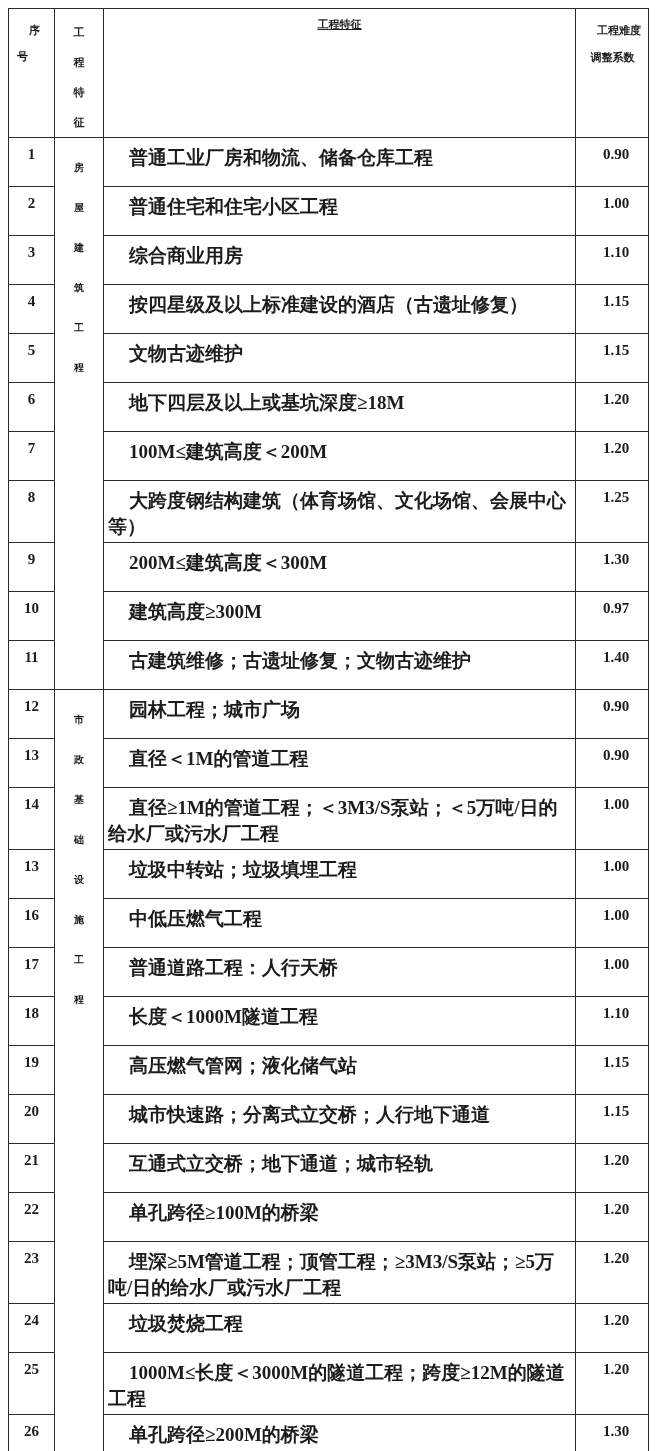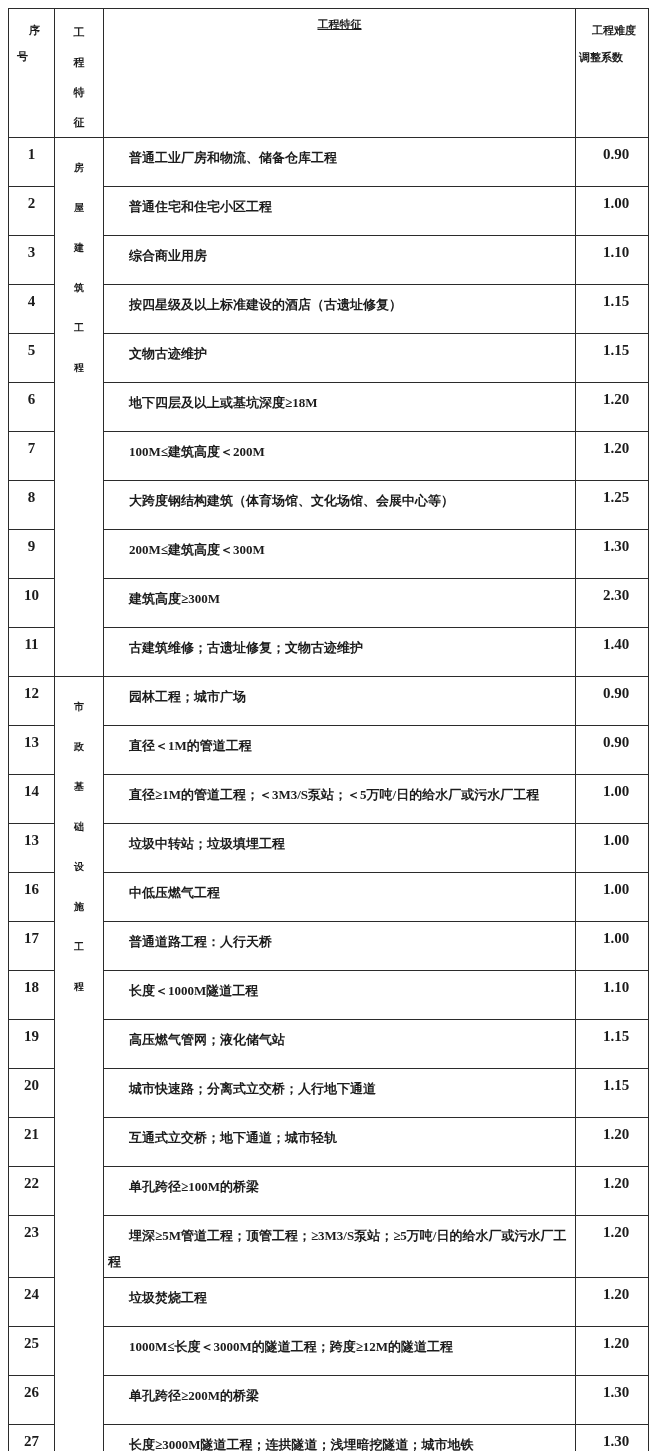--- a/index.html
+++ b/index.html
@@ -43,21 +43,21 @@
     width: 16px;
     margin: 8px auto 0;
     line-height: 30px;
     word-break: break-all;
     text-align: center;
   }
   .h-feat { text-align: center; padding-top: 8px; text-decoration: underline; }
   .h-feat-inner { margin-top: 8px; }
   .h-coef-inner {
     margin: 8px 2px 0 3px;
-    text-align: left;
+    text-align: center;
     text-indent: 13px;
     line-height: 27px;
     word-break: break-all;
   }
   
   td.c-no {
     text-align: center;
     padding-top: 8px;
     font-size: 15px;
     height: 40px;
@@ -65,21 +65,21 @@
   td.c-cat { }
   .vtext {
     width: 16px;
     margin: 10px auto 0;
     line-height: 40px;
     font-size: 10px;
     word-break: break-all;
     text-align: center;
   }
   td.c-feat {
-    font-size: 13px;
+    font-size: 19px;
     text-align: left;
     text-indent: 21px;
     line-height: 26px;
     padding: 7px 4px 2px 4px;
     word-break: break-all;
   }
   td.c-coef {
     text-align: center;
     text-indent: 8px;
     padding-top: 8px;
@@ -159,21 +159,21 @@
           <td class="c-coef">1.25</td>
         </tr>
         <tr>
           <td class="c-no">9</td>
           <td class="c-feat">200M≤建筑高度＜300M</td>
           <td class="c-coef">1.30</td>
         </tr>
         <tr>
           <td class="c-no">10</td>
           <td class="c-feat">建筑高度≥300M</td>
-          <td class="c-coef">2.30</td>
+          <td class="c-coef">0.97</td>
         </tr>
         <tr>
           <td class="c-no">11</td>
           <td class="c-feat">古建筑维修；古遗址修复；文物古迹维护</td>
           <td class="c-coef">1.40</td>
         </tr>
         <tr>
           <td class="c-no">12</td>
           <td class="c-cat" rowspan="17">
             <div class="vtext">市政基础设施工程</div>

